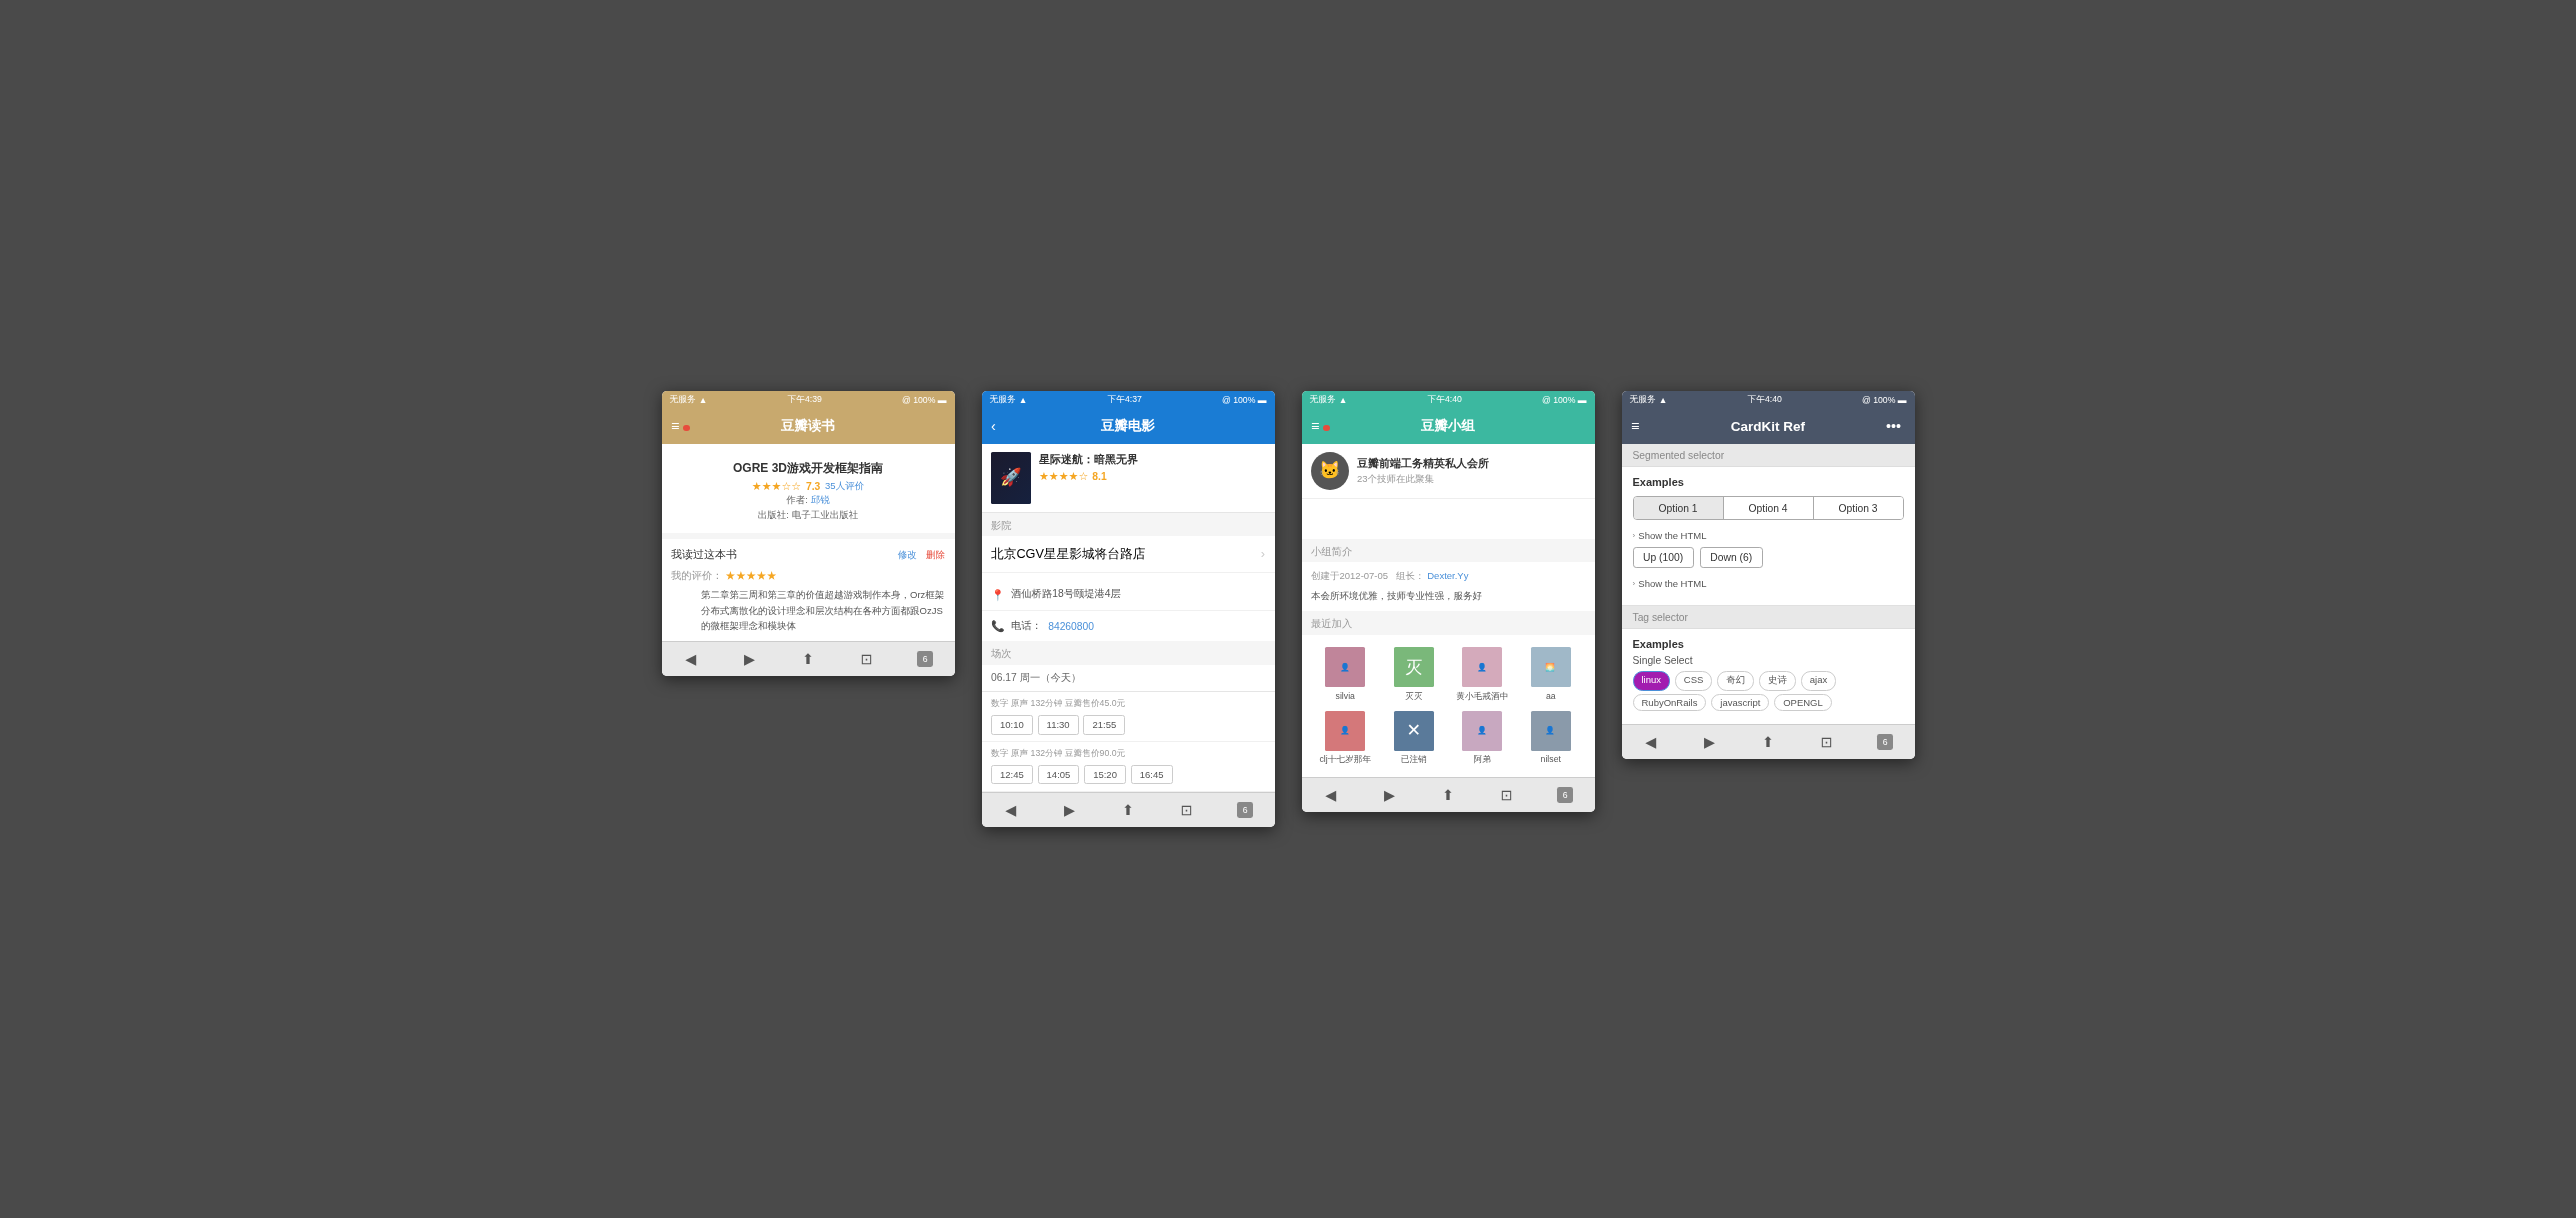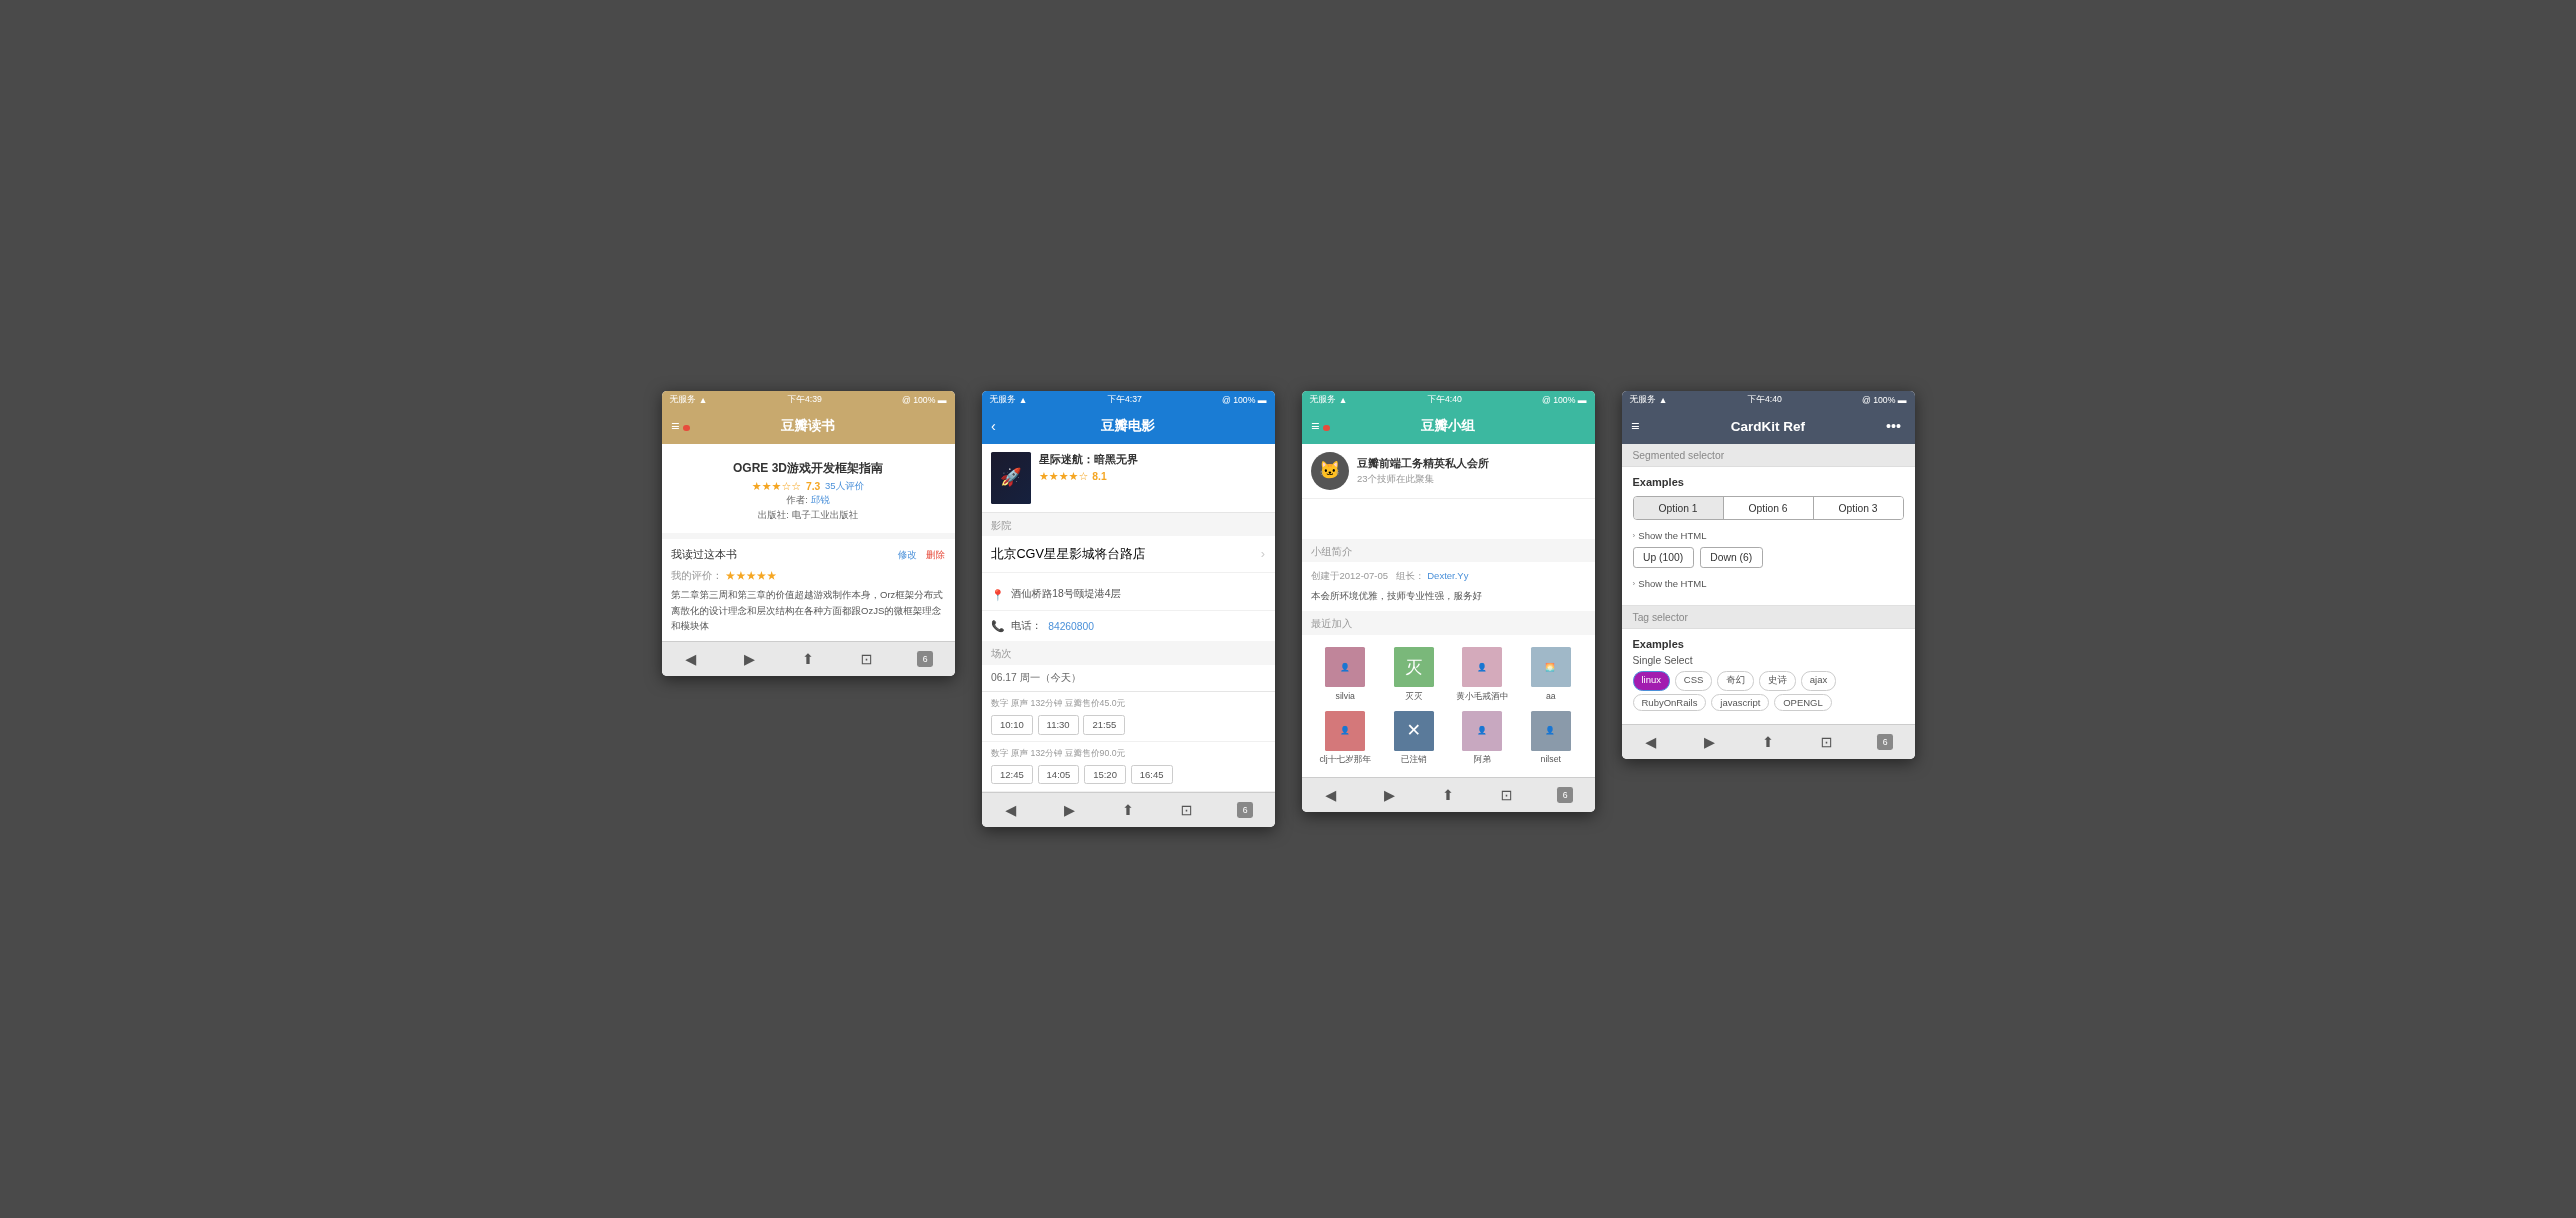--- a/index.html
+++ b/index.html
@@ -105,21 +105,21 @@
       color: #333;
       margin-bottom: 6.3px;
     }
     .section-header .actions a {
       color: #4a90d9;
       font-size: 9.5px;
       text-decoration: none;
       margin-left: 6.3px;
     }
     .review-stars { color: #999; font-size: 10.3px; margin-bottom: 4.8px; }
-    .review-text { font-size: 9.5px; color: #555; line-height: 1.6; }
+    .review-text { font-size: 9.5px; color: #555; line-height: 1.6; margin-left: 30px; }
     
     .phone2 .status-bar { background: #1a7cd4; color: #fff; }
     .phone2 .nav-bar { background: #1a7cd4; }
     .movie-header {
       background: #fff;
       padding: 8px 9.5px;
       display: flex;
       gap: 8px;
       align-items: flex-start;
       border-bottom: 0.8px solid #e5e5e5;
@@ -648,21 +648,21 @@
       <div class="nav-icon">≡</div>
       <div class="nav-title">CardKit Ref</div>
       <div class="nav-icon">•••</div>
     </div>
     <div class="cardkit-content">
       <div class="cardkit-section-header">Segmented selector</div>
       <div class="cardkit-examples">
         <div class="cardkit-examples-title">Examples</div>
         <div class="segmented-selector">
           <div class="seg-option active">Option 1</div>
-          <div class="seg-option">Option 6</div>
+          <div class="seg-option">Option 4</div>
           <div class="seg-option">Option 3</div>
         </div>
         <div class="show-html">
           <span class="chevron">›</span>
           <span>Show the HTML</span>
         </div>
         <div class="badge-selector">
           <button class="badge-btn up">Up (100)</button>
           <button class="badge-btn">Down (6)</button>
         </div>

